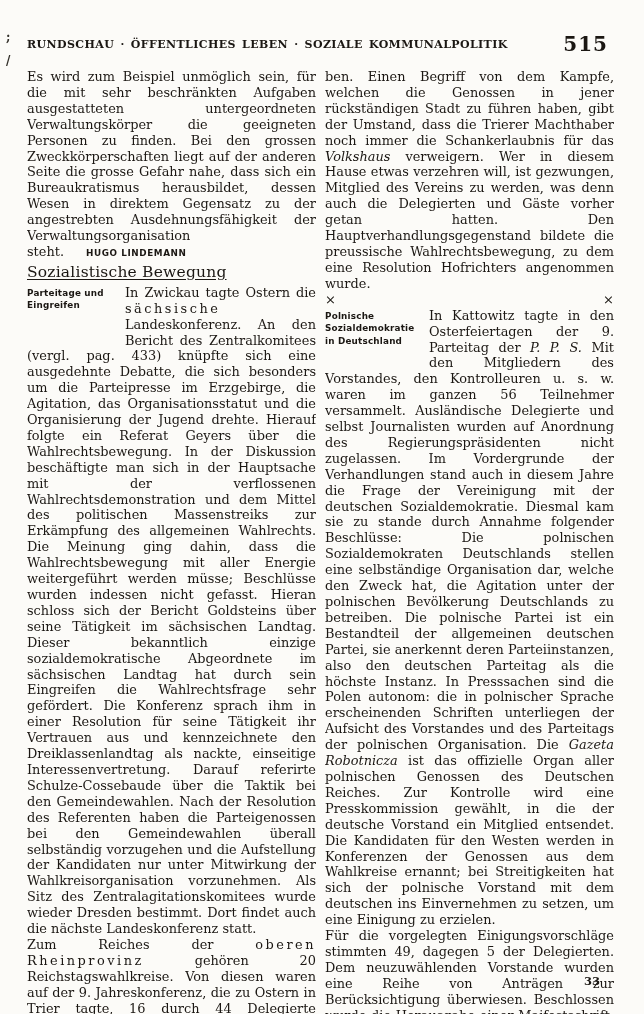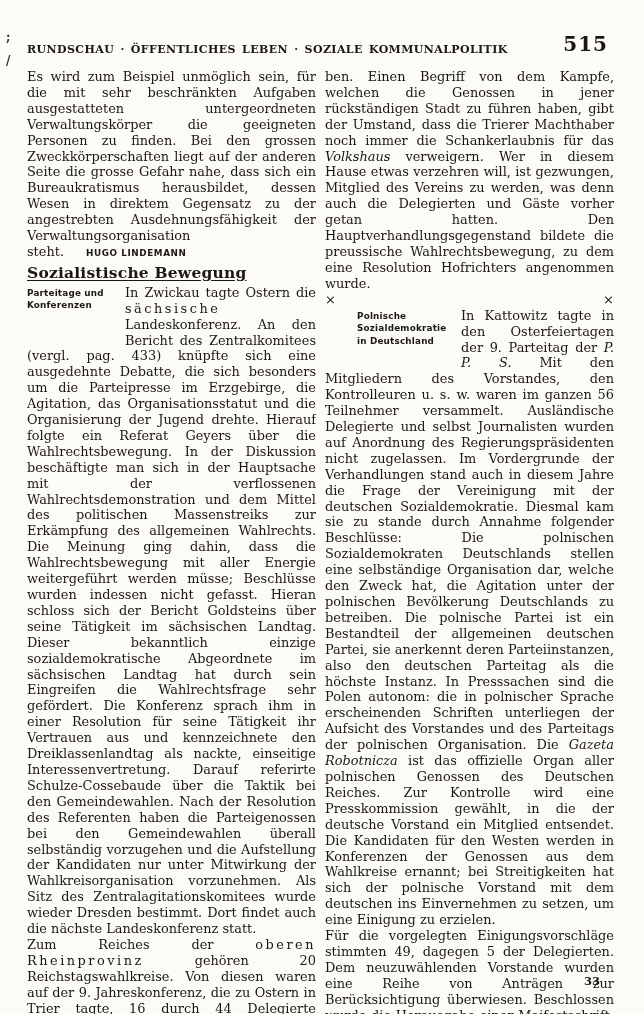--- a/index.html
+++ b/index.html
@@ -9,54 +9,54 @@
     background:#fcfbf8;
     color:#1b1713;
     font-family:"DejaVu Serif", serif;
     box-sizing:border-box;
     padding:32px 24px 0 27px;
     overflow:hidden;
   }
   .stray { position:absolute; left:6px; font-size:12px; color:#33302a; font-weight:700; }
   .stray-1 { top:30px; }
   .stray-2 { top:54px; }
-  .header { display:flex; align-items:flex-end; margin-bottom:13px; }
+  .header { display:flex; align-items:center; margin-bottom:13px; }
   .header-title {
     flex:1;
     font-weight:700; font-size:11px;
     letter-spacing:0.4px; word-spacing:2px;
     white-space:nowrap;
   }
   .page-number { font-weight:700; font-size:20px; padding-right:12px; letter-spacing:1px; }
   .columns { display:flex; gap:9px; }
   .col {
     width:289px; height:950px; overflow:hidden;
     text-align:justify;
     font-size:12.9px; line-height:15.9px;
   }
   .body-para { margin:0; }
   .section-heading {
-    font-size:15.5px; font-weight:700;
+    font-size:15.5px; font-weight:400;
     margin:3px 0 4px 0;
     text-decoration:underline;
     text-underline-offset:2px;
     text-align:left;
     letter-spacing:0.2px;
   }
   .margin-label {
     float:left;
     font-family:"DejaVu Sans", sans-serif;
     font-weight:700; font-size:8.8px; line-height:12.6px;
     letter-spacing:0.2px;
     text-align:left;
     padding-top:2px;
     margin-right:5px;
   }
   .label-parteitage { width:93px; height:46px; }
-  .label-polnische  { width:99px; height:46px;margin-left:32px; }
+  .label-polnische  { width:99px; height:46px; }
   .separator-row {
     display:flex; justify-content:space-between;
     font-size:13px; line-height:15px; height:16px;
   }
   .seg-italic { font-style:italic;margin-top:11px; }
   .seg-spaced { letter-spacing:2.5px; }
   .seg-signature {
     font-family:"DejaVu Sans", sans-serif;
     font-weight:700; font-size:8.8px;
     letter-spacing:0.6px;
@@ -82,21 +82,21 @@
   </header>
 
   <div class="columns">
 
     <div class="col">
       <p class="body-para"><span>Es wird zum Beispiel unmöglich sein, für die mit sehr beschränkten Aufgaben ausgestatteten untergeordneten Verwaltungskörper die geeigneten Personen zu finden. Bei den grossen Zweckkörperschaften liegt auf der anderen Seite die grosse Gefahr nahe, dass sich ein Bureaukratismus herausbildet, dessen Wesen in direktem Gegensatz zu der angestrebten Ausdehnungsfähigkeit der Verwaltungsorganisation steht.</span><span class="seg-signature">HUGO LINDEMANN</span></p>
 
       <h2 class="section-heading">Sozialistische Bewegung</h2>
 
       <p class="body-para">
-        <span class="margin-label label-parteitage">Parteitage und Konferenzen</span>
+        <span class="margin-label label-parteitage">Parteitage und Eingreifen</span>
       <span>In Zwickau tagte Ostern die </span><span class="seg-spaced">sächsische</span><span> Landeskonferenz. An den Bericht des Zentralkomitees (vergl. pag. 433) knüpfte sich eine ausgedehnte Debatte, die sich besonders um die Parteipresse im Erzgebirge, die Agitation, das Organisationsstatut und die Organisierung der Jugend drehte. Hierauf folgte ein Referat Geyers über die Wahlrechtsbewegung. In der Diskussion beschäftigte man sich in der Hauptsache mit der verflossenen Wahlrechtsdemonstration und dem Mittel des politischen Massenstreiks zur Erkämpfung des allgemeinen Wahlrechts. Die Meinung ging dahin, dass die Wahlrechtsbewegung mit aller Energie weitergeführt werden müsse; Beschlüsse wurden indessen nicht gefasst. Hieran schloss sich der Bericht Goldsteins über seine Tätigkeit im sächsischen Landtag. Dieser bekanntlich einzige sozialdemokratische Abgeordnete im sächsischen Landtag hat durch sein Eingreifen die Wahlrechtsfrage sehr gefördert. Die Konferenz sprach ihm in einer Resolution für seine Tätigkeit ihr Vertrauen aus und kennzeichnete den Dreiklassenlandtag als nackte, einseitige Interessenvertretung. Darauf referirte Schulze-Cossebaude über die Taktik bei den Gemeindewahlen. Nach der Resolution des Referenten haben die Parteigenossen bei den Gemeindewahlen überall selbständig vorzugehen und die Aufstellung der Kandidaten nur unter Mitwirkung der Wahlkreisorganisation vorzunehmen. Als Sitz des Zentralagitationskomitees wurde wieder Dresden bestimmt. Dort findet auch die nächste Landeskonferenz statt.</span></p>
 
       <p class="body-para"><span>Zum Reiches der </span><span class="seg-spaced">oberen Rheinprovinz</span><span> gehören 20 Reichstagswahlkreise. Von diesen waren auf der 9. Jahreskonferenz, die zu Ostern in Trier tagte, 16 durch 44 Delegierte vertreten; die Tagung fand in dem eigenen Heim statt, das sich die Trierer Genossen unter Aufwendung grossen Opfermutes erbaut ha-</span></p>
     </div>
 
     <div class="col">
       <p class="body-para"><span>ben. Einen Begriff von dem Kampfe, welchen die Genossen in jener rückständigen Stadt zu führen haben, gibt der Umstand, dass die Trierer Machthaber noch immer die Schankerlaubnis für das </span><span class="seg-italic">Volkshaus</span><span> verweigern. Wer in diesem Hause etwas verzehren will, ist gezwungen, Mitglied des Vereins zu werden, was denn auch die Delegierten und Gäste vorher getan hatten. Den Hauptverhandlungsgegenstand bildete die preussische Wahlrechtsbewegung, zu dem eine Resolution Hofrichters angenommen wurde.</span></p>
 
       <div class="separator-row">
         <span>×</span>

